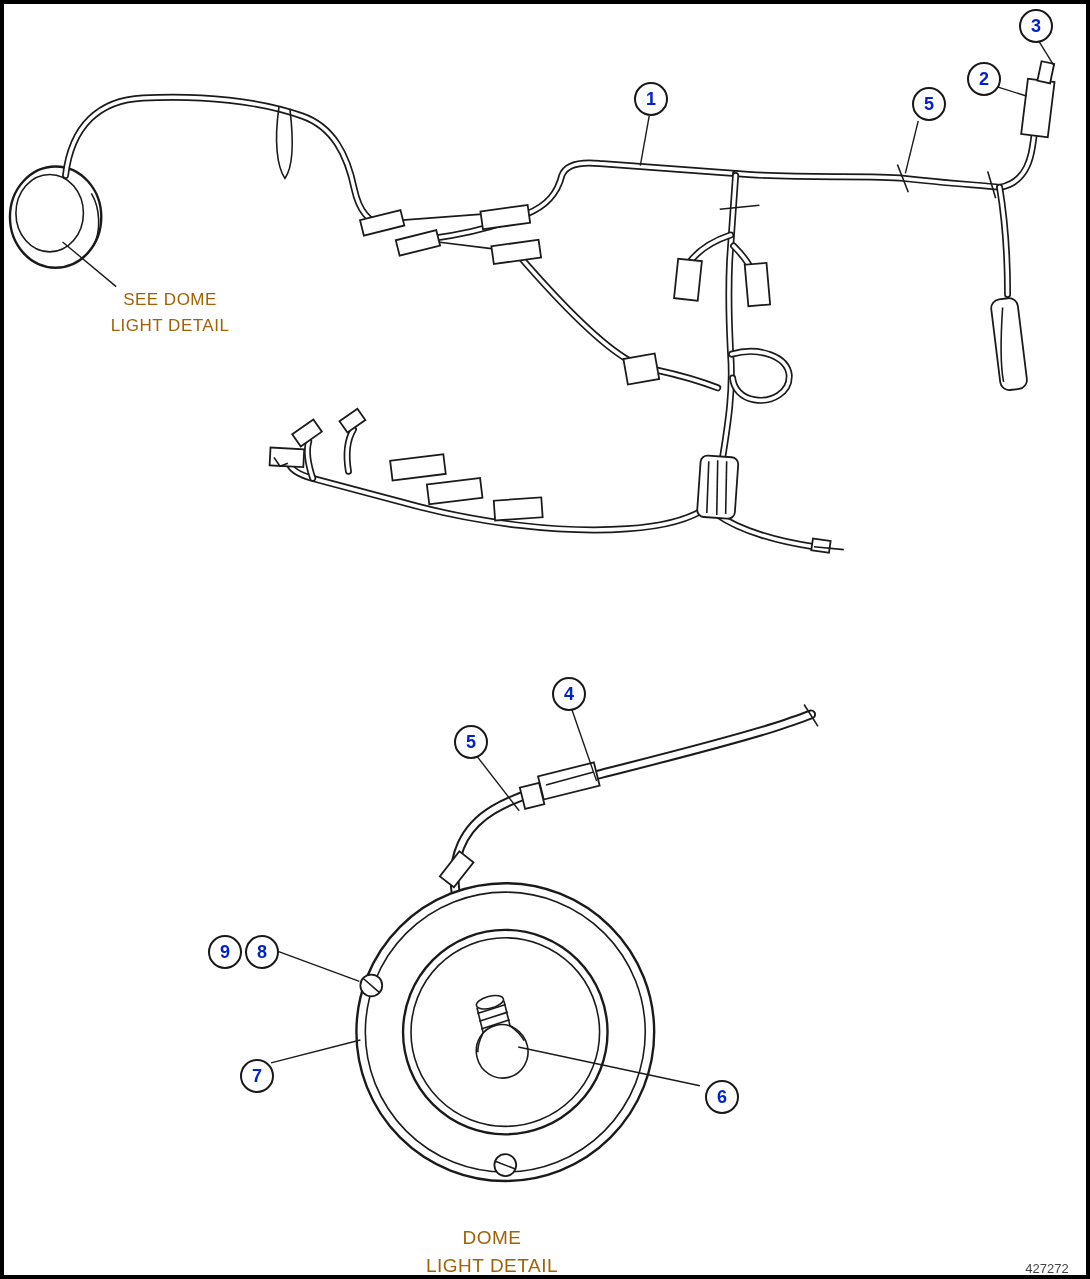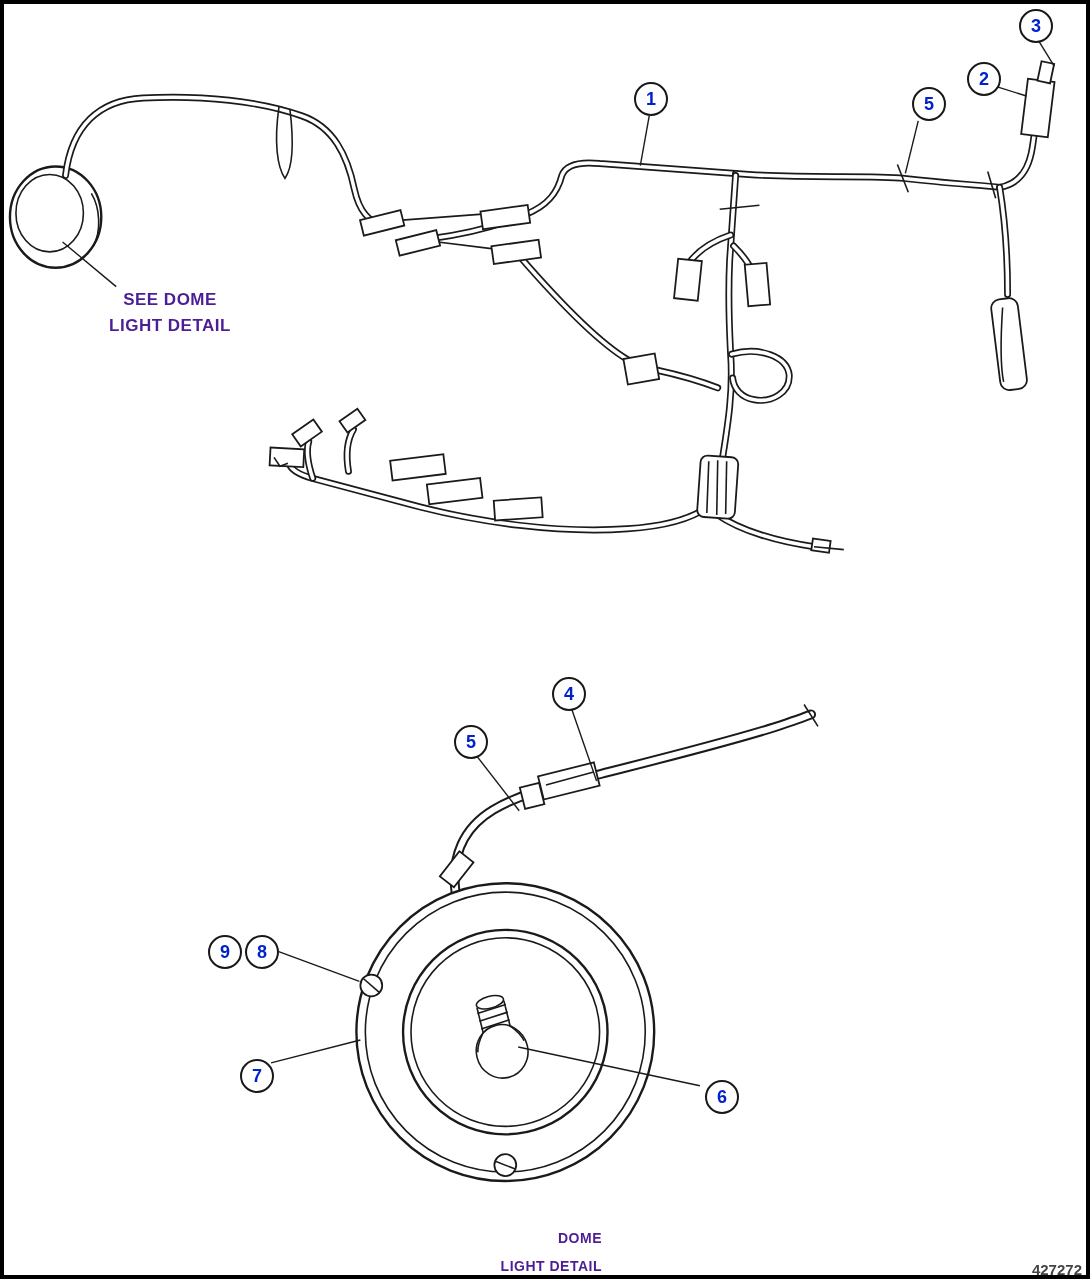--- a/index.html
+++ b/index.html
@@ -33,28 +33,28 @@
     position:absolute;width:34px;height:34px;
     border:2px solid #181818;border-radius:50%;
     background:#ffffff;
     display:flex;align-items:center;justify-content:center;
     font-weight:bold;font-size:18px;
     color:var(--callout-number);
     box-sizing:border-box;
     z-index:5;
   }
   .diagram-label{
-    position:absolute;text-align:center;font-weight:bold;color:#4c1d95;
+    position:absolute;text-align:center;font-weight:normal;color:#a16207;
     letter-spacing:.5px;z-index:4;
   }
   .label-top-left{left:80px;top:283px;width:172px;font-size:17px;line-height:26px;}
-  .label-bottom{left:378px;top:1220px;width:220px;font-size:14px;line-height:28px;text-align:right;}
+  .label-bottom{left:378px;top:1220px;width:220px;font-size:19px;line-height:28px;}
   .figure-number{
     position:absolute;left:1008px;top:1257px;width:70px;
-    font-size:15px;color:#444;text-align:right;z-index:4;font-weight:bold;
+    font-size:13px;color:#444;text-align:center;z-index:4;
   }
 </style>
 </head>
 <body>
 
 <div class="page">
 
   <svg class="art" viewBox="0 0 1090 1279" aria-hidden="true">
     <defs>
       <path id="w1" d="M 62 172 C 68 122 96 96 140 94 C 200 91 258 97 300 112 C 332 123 346 152 353 186 C 358 209 368 219 382 223"></path>

